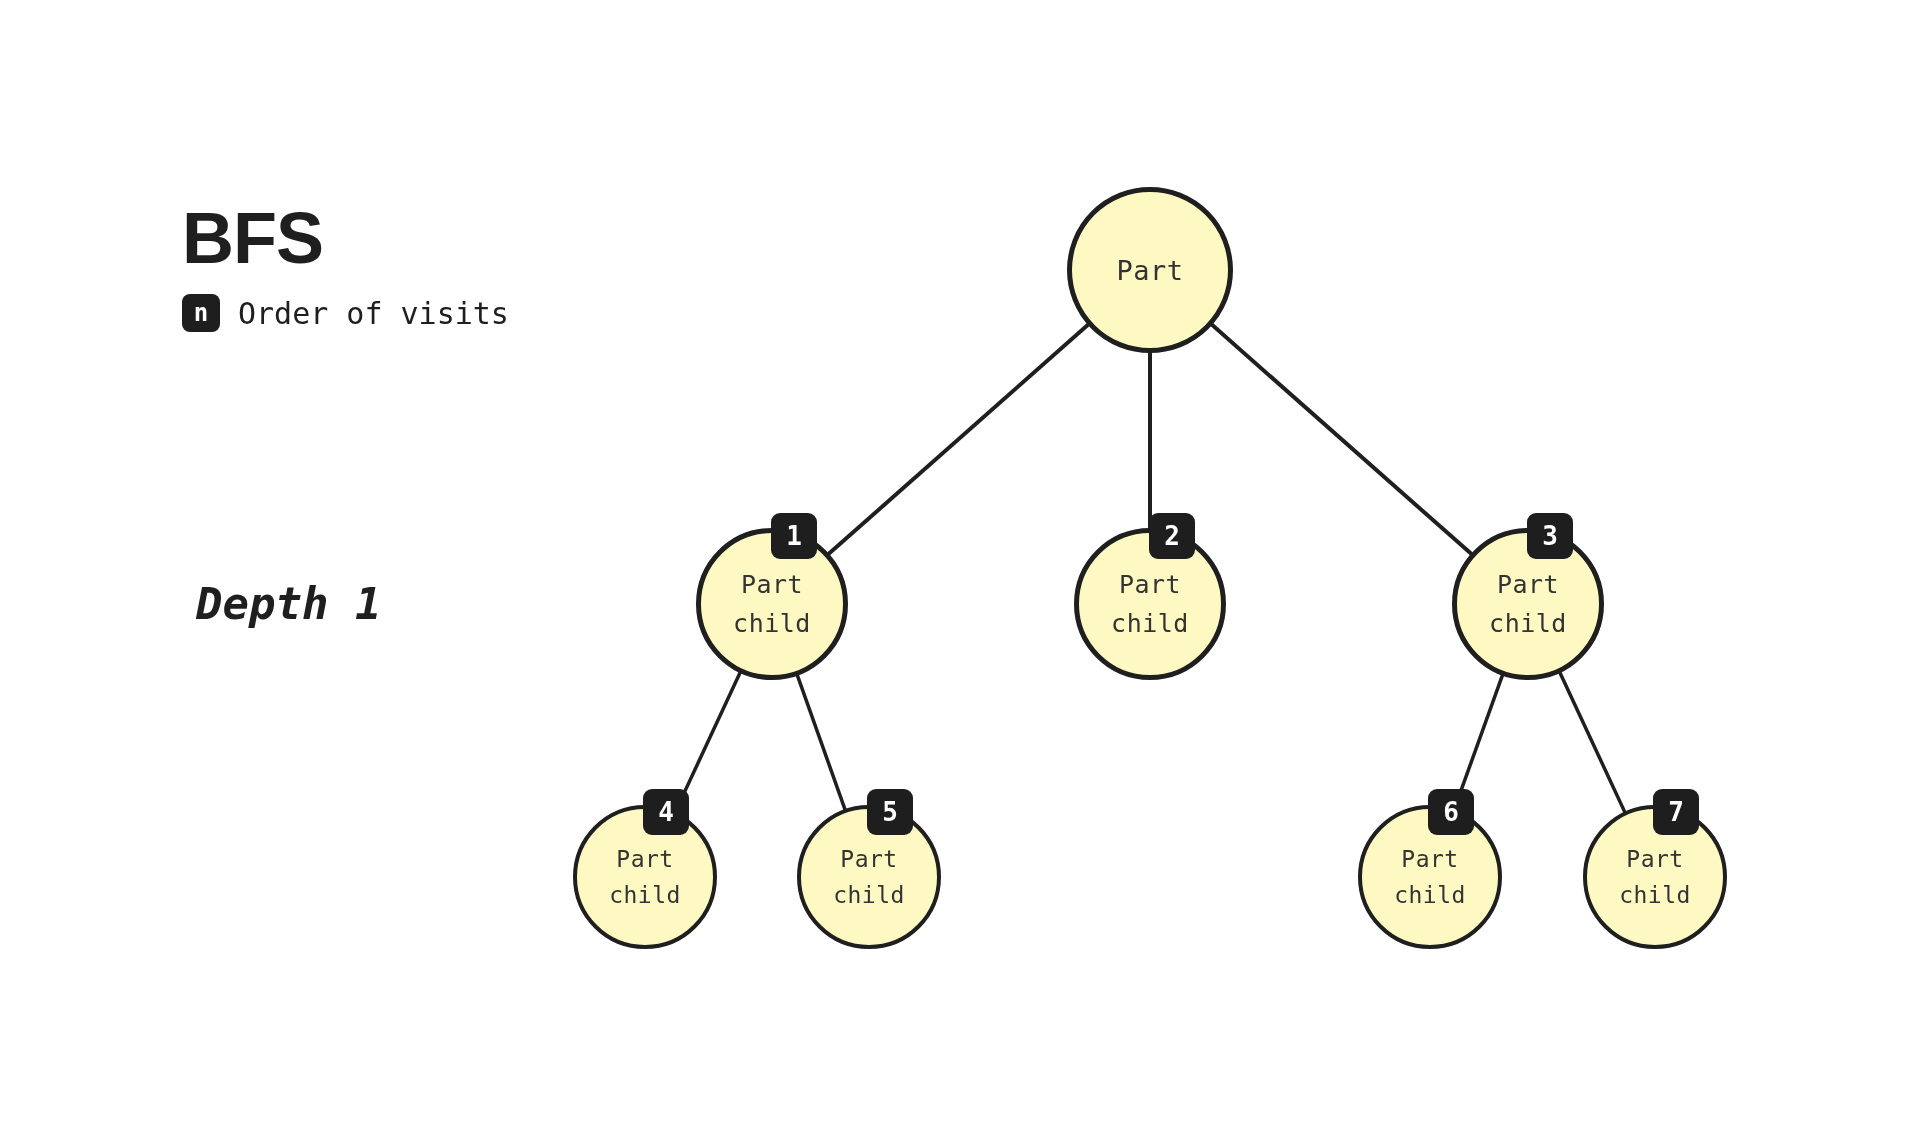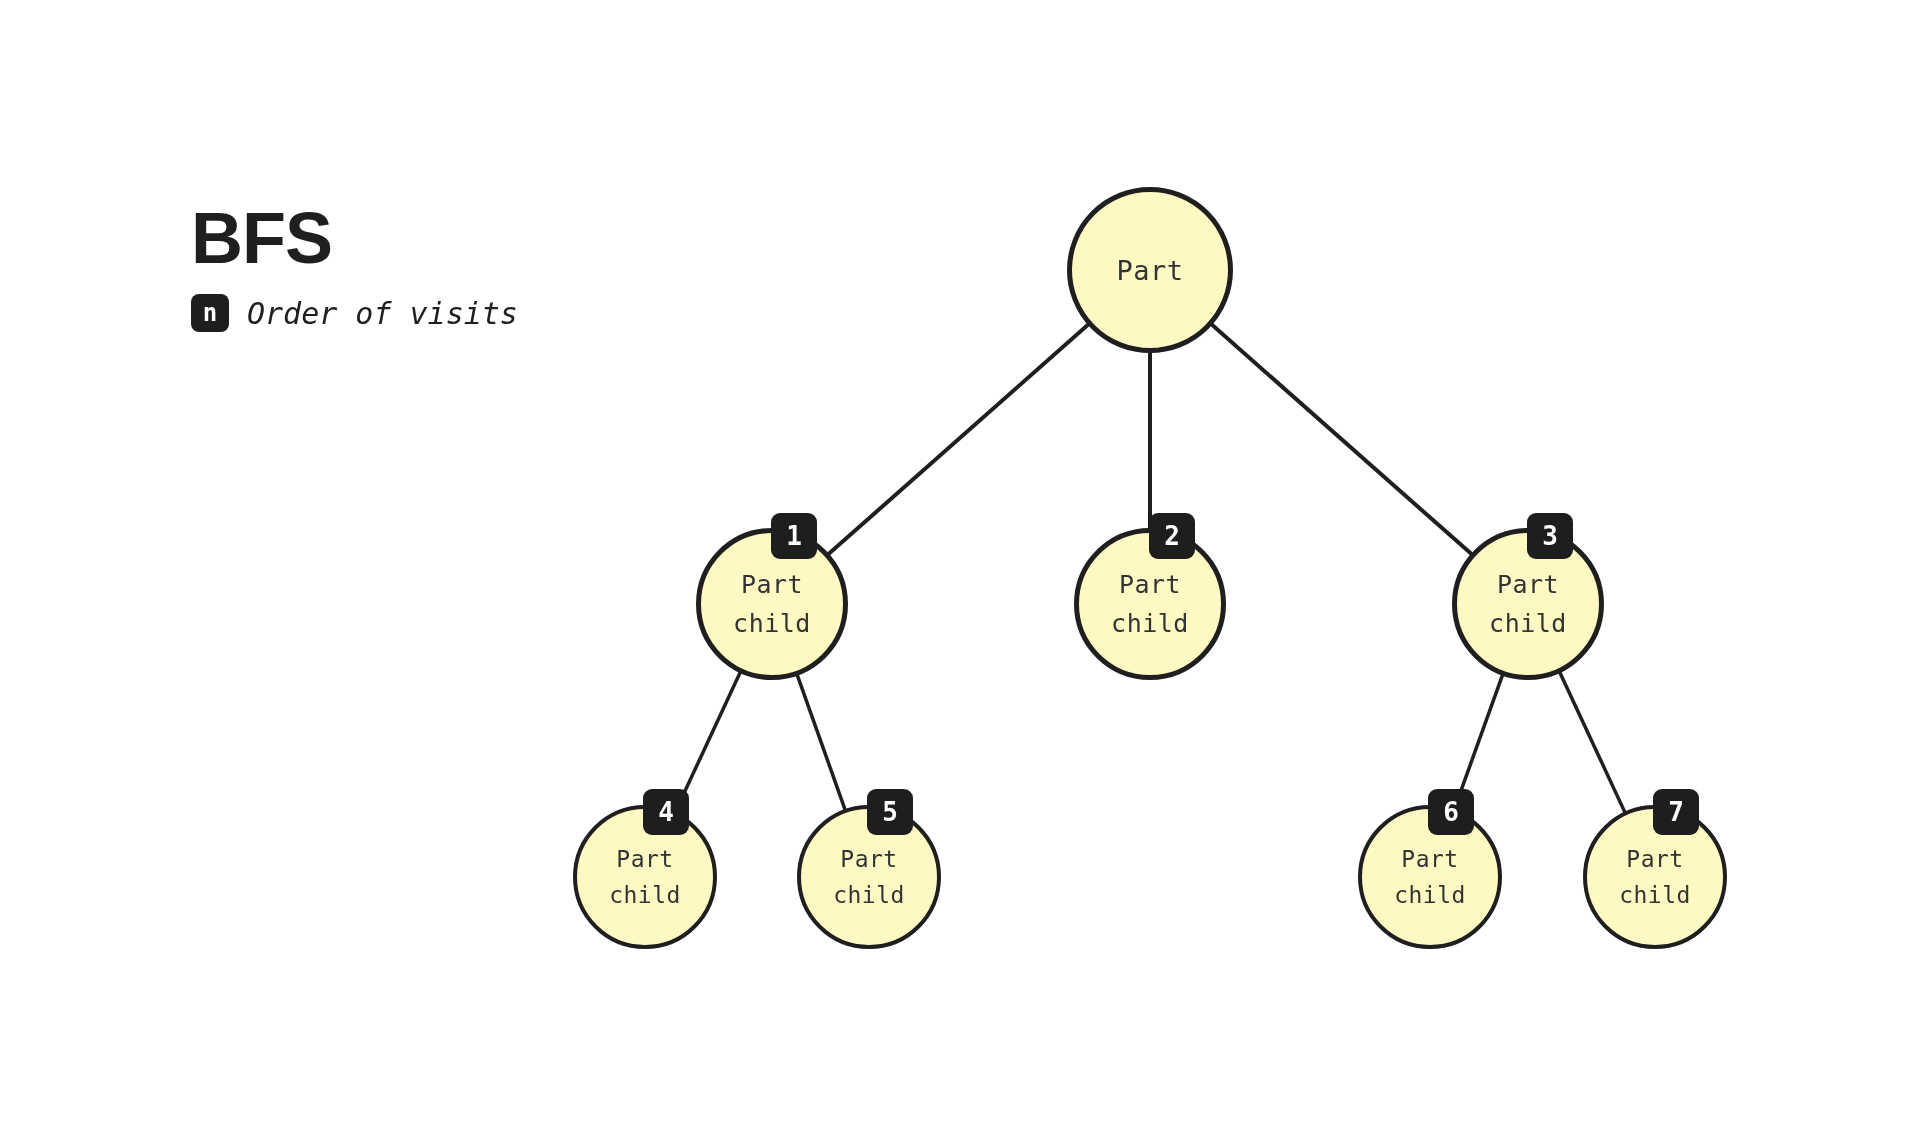--- a/index.html
+++ b/index.html
@@ -12,21 +12,21 @@
     width: 1920px;
     height: 1140px;
     background: #ffffff;
     overflow: hidden;
     font-family: "DejaVu Sans Mono", "Liberation Mono", monospace;
   }
 
   
   #legend {
     position: absolute;
-    left: 191px;
+    left: 182px;
     top: 200px;
     width: 520px;
   }
   #bfs-title {
     font-family: "Liberation Sans", sans-serif;
     font-weight: bold;
     font-size: 72px;
     line-height: 76px;
     letter-spacing: -1px;
     color: #1f1f1f;
@@ -50,21 +50,20 @@
     user-select: none;
   }
   #legend-badge {
     width: 38px;
     height: 38px;
     font-size: 24px;
     border-radius: 8px;
   }
   #legend-text {
     font-family: "DejaVu Sans Mono", "Liberation Mono", monospace;
-    font-style: italic;
     font-size: 30px;
     color: #1f1f1f;
     white-space: nowrap;
     user-select: none;
   }
 
   
   .depth-label {
     position: absolute;
     font-family: "DejaVu Sans Mono", "Liberation Mono", monospace;
@@ -129,20 +128,21 @@
 <div id="stage">
 
   <div id="legend">
     <div id="bfs-title">BFS</div>
     <div id="legend-row">
       <div id="legend-badge" class="badge">n</div>
       <div id="legend-text">Order of visits</div>
     </div>
   </div>
 
+  <div class="depth-label" id="depth-label-1">Depth 1</div>
 
   <svg id="edges" viewBox="0 0 1920 1140" xmlns="http://www.w3.org/2000/svg">
       <line x1="1088.551263308349" y1="324.29597369050634" x2="828.2031128277295" y2="554.3390484538052" stroke-width="4"></line>
       <line x1="1150" y1="352" x2="1150" y2="529" stroke-width="4"></line>
       <line x1="1211.448736691651" y1="324.29597369050634" x2="1471.7968871722705" y2="554.3390484538052" stroke-width="4"></line>
       <line x1="740.365431324685" y1="672.0018680973308" x2="674.9473916792982" y2="812.6248982011936" stroke-width="3.5"></line>
       <line x1="797.1104033662552" y1="674.6715476184296" x2="845.2288181466117" y2="810.0976015878866" stroke-width="3.5"></line>
       <line x1="1502.6601434794925" y1="674.5896003071281" x2="1453.9883975060804" y2="810.1751783759188" stroke-width="3.5"></line>
       <line x1="1559.634568675315" y1="672.0018680973308" x2="1625.0526083207017" y2="812.6248982011936" stroke-width="3.5"></line>
     </svg>

